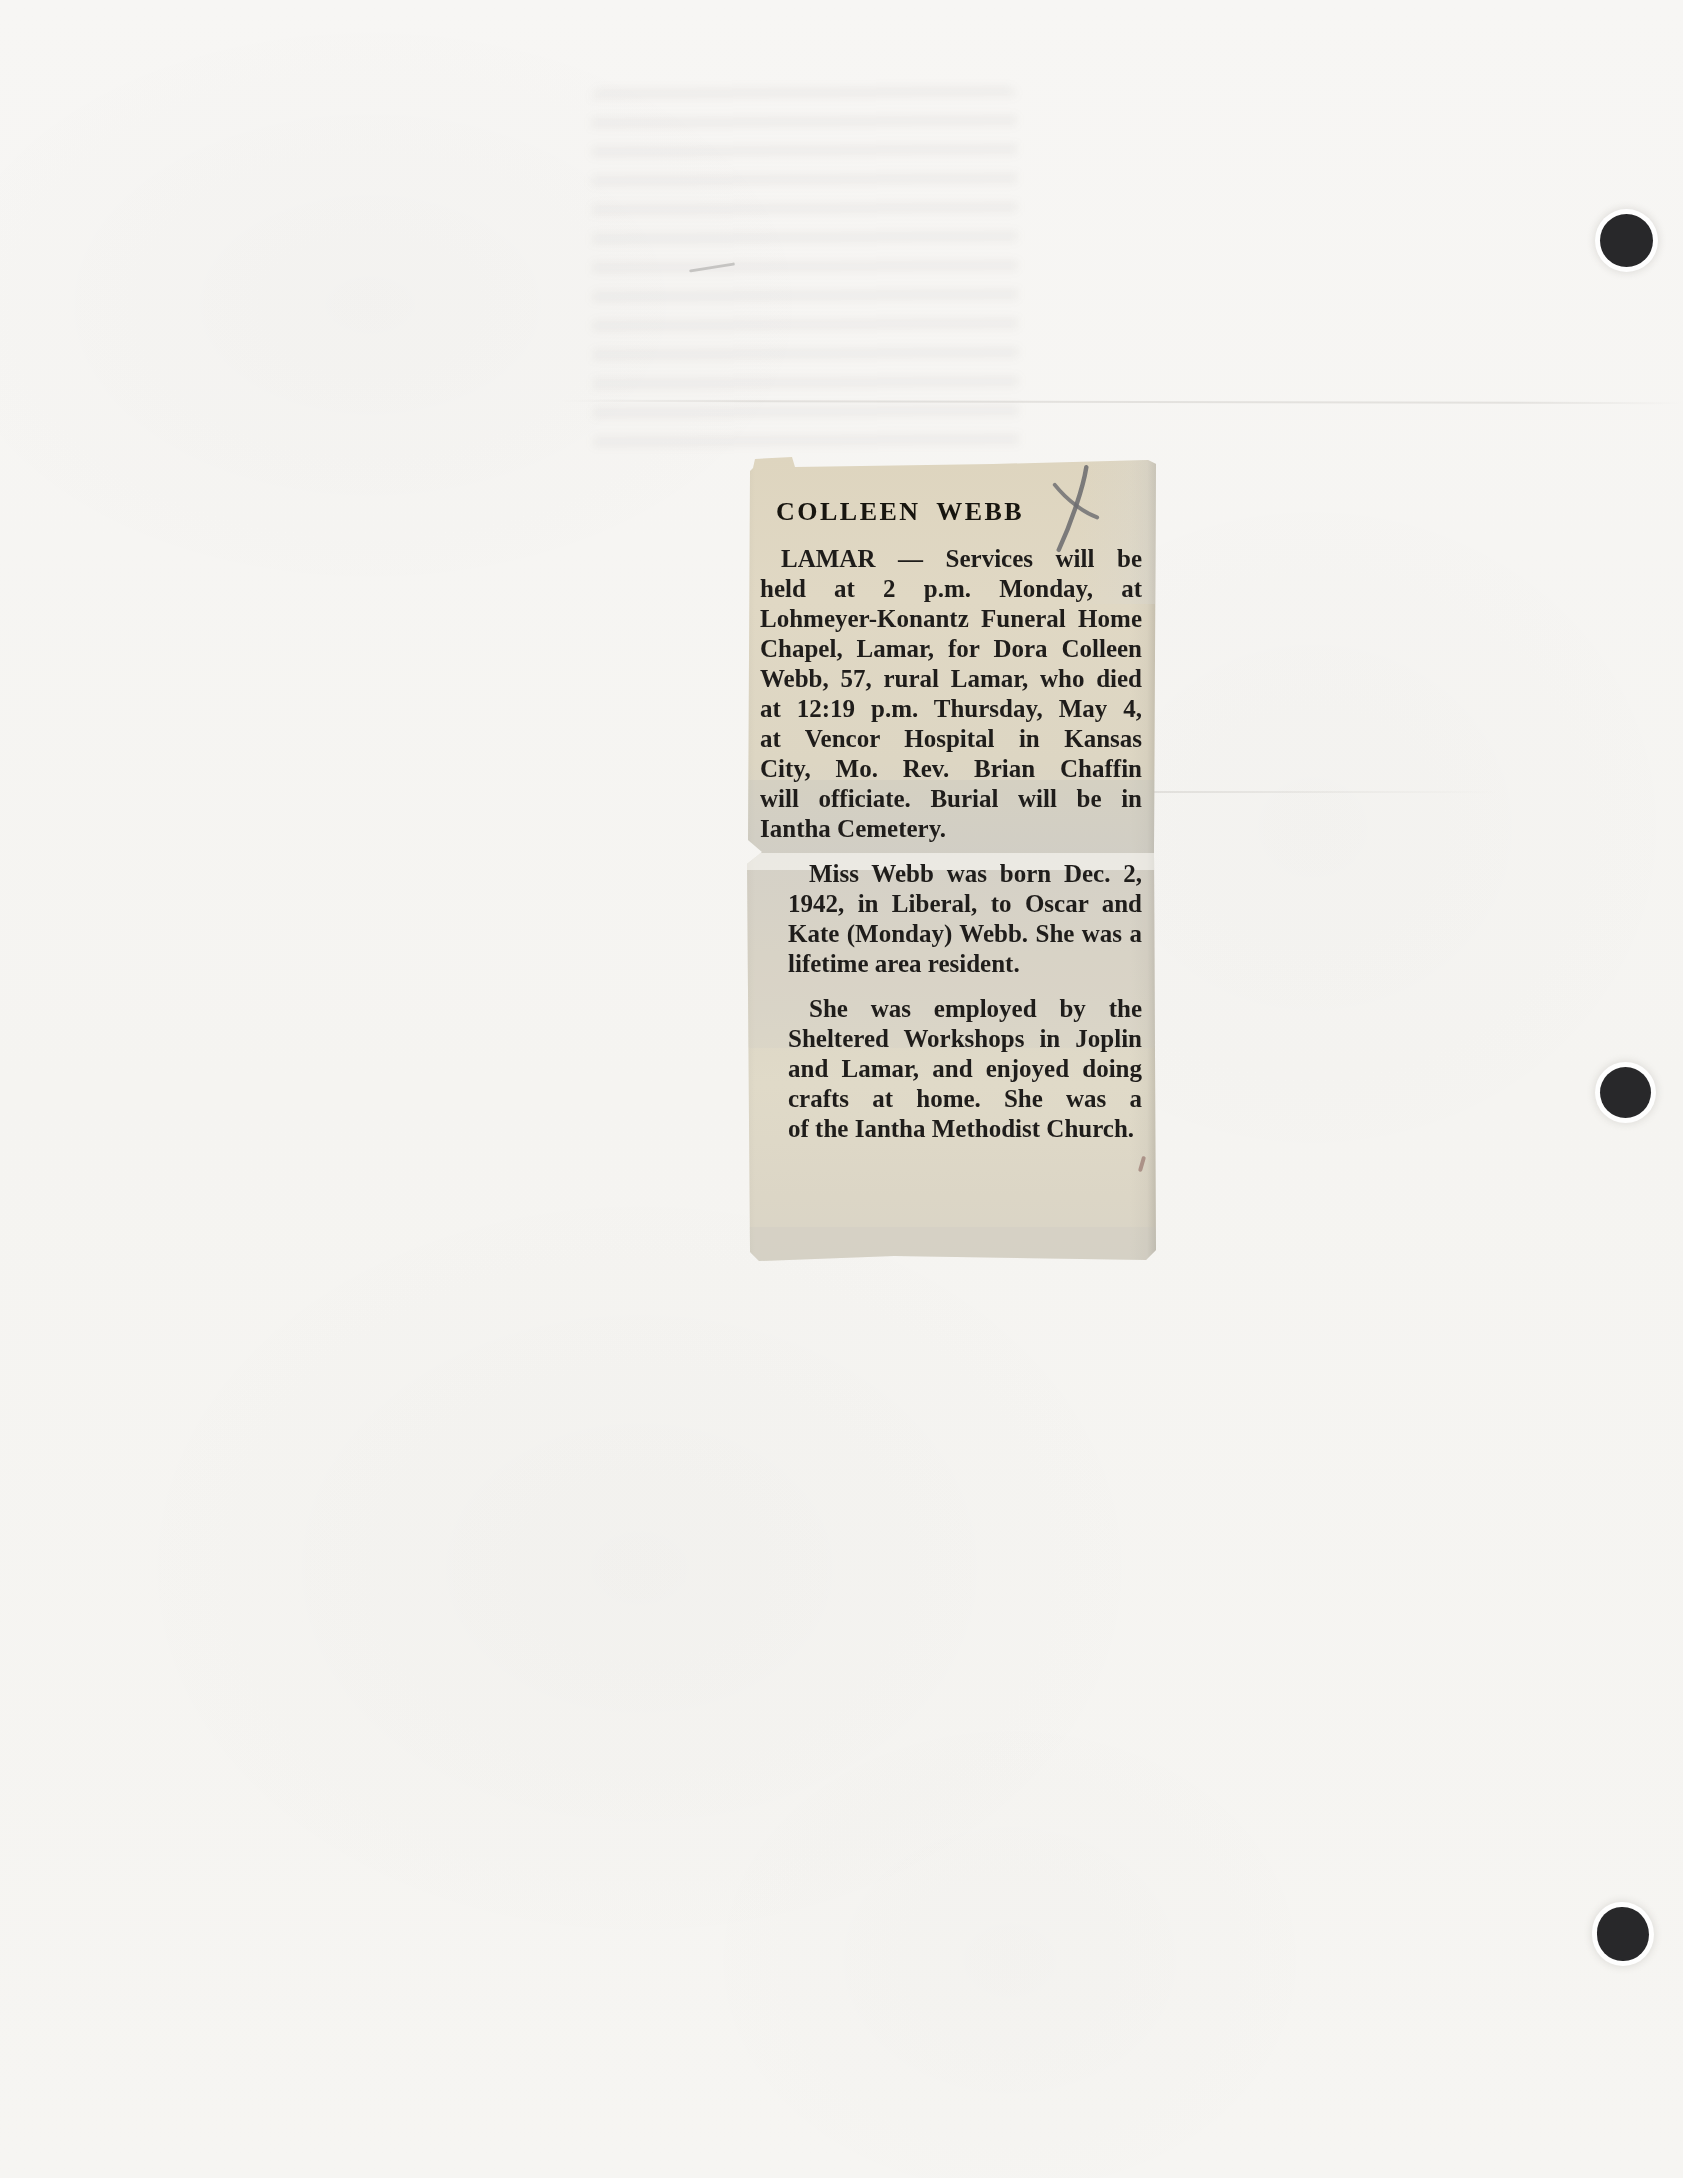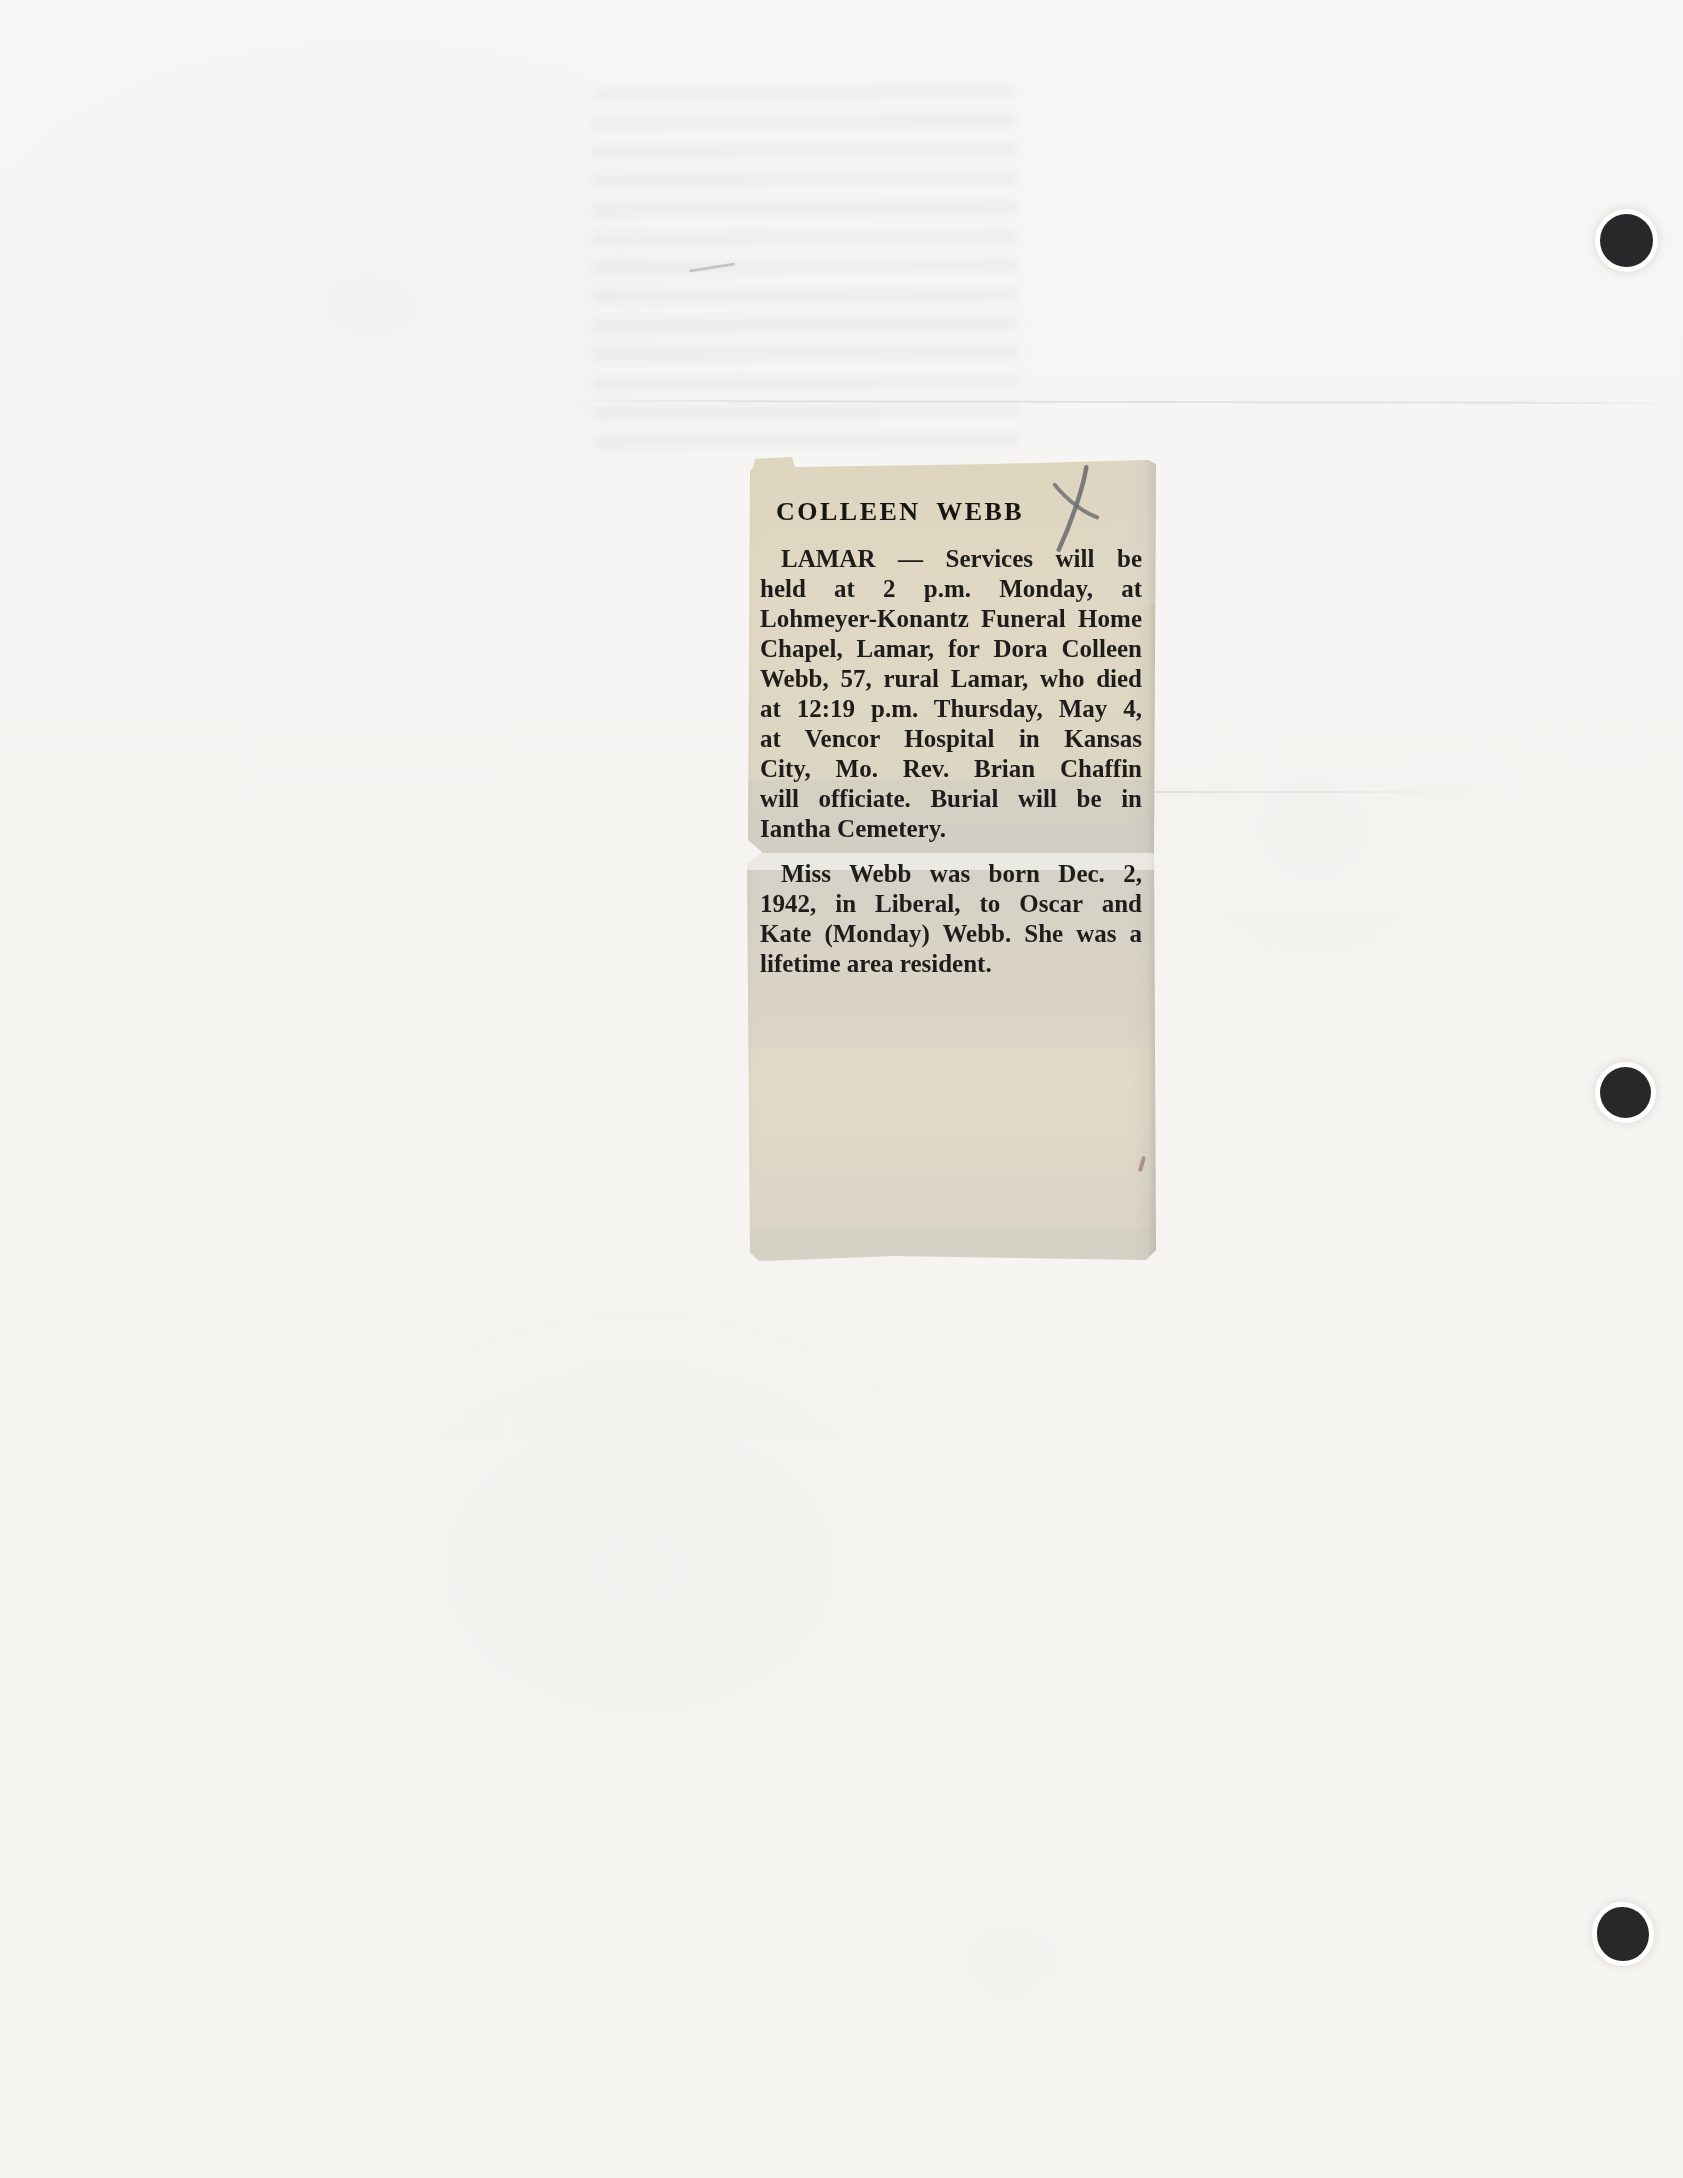--- a/index.html
+++ b/index.html
@@ -84,21 +84,21 @@
   }
 
   .headline {
     margin: 16px; height: 33px; line-height: 33px;
     font-size: 26px; font-weight: 700;
     letter-spacing: 2.5px; word-spacing: 7px;
     color: #17150f;
   }
 
   .para { margin: 0; }
-  .para.gap { margin-top: 15px; }
+  .para.gap { margin-top: 15px; margin-left: 28px; }
   .line {
     height: 30px; line-height: 30px;
     font-size: 25px;
     text-align: justify;
     text-align-last: justify;
     overflow: hidden;
     font-weight: bold;
   }
   .line.first { text-indent: 21px; }
   .line.parlast { text-align: center; text-align-last: left; }
@@ -152,20 +152,27 @@
             <div class="line">City, Mo. Rev. Brian Chaffin</div>
             <div class="line">will officiate. Burial will be in</div>
             <div class="line parlast">Iantha Cemetery.</div>
           </div>
           <div class="para gap">
             <div class="line first">Miss Webb was born Dec. 2,</div>
             <div class="line">1942, in Liberal, to Oscar and</div>
             <div class="line">Kate (Monday) Webb. She was a</div>
             <div class="line parlast">lifetime area resident.</div>
           </div>
+          <div class="para gap">
+            <div class="line first">She was employed by the</div>
+            <div class="line">Sheltered Workshops in Joplin</div>
+            <div class="line">and Lamar, and enjoyed doing</div>
+            <div class="line">crafts at home. She was a member</div>
+            <div class="line parlast">of the Iantha Methodist Church.</div>
+          </div>
         </div>
     </div>
 
     <svg class="xmark" width="65" height="95" viewBox="0 0 66 96">
       <path d="M45,6 C42,26 30,62 17,90" fill="none" stroke="#6d6d70" stroke-width="4.5" stroke-linecap="round" opacity="0.88"></path>
       <path d="M13,24 C25,39 42,52 56,57" fill="none" stroke="#6d6d70" stroke-width="4" stroke-linecap="round" opacity="0.82"></path>
     </svg>
 
     <div class="tick"></div>
   </div>

